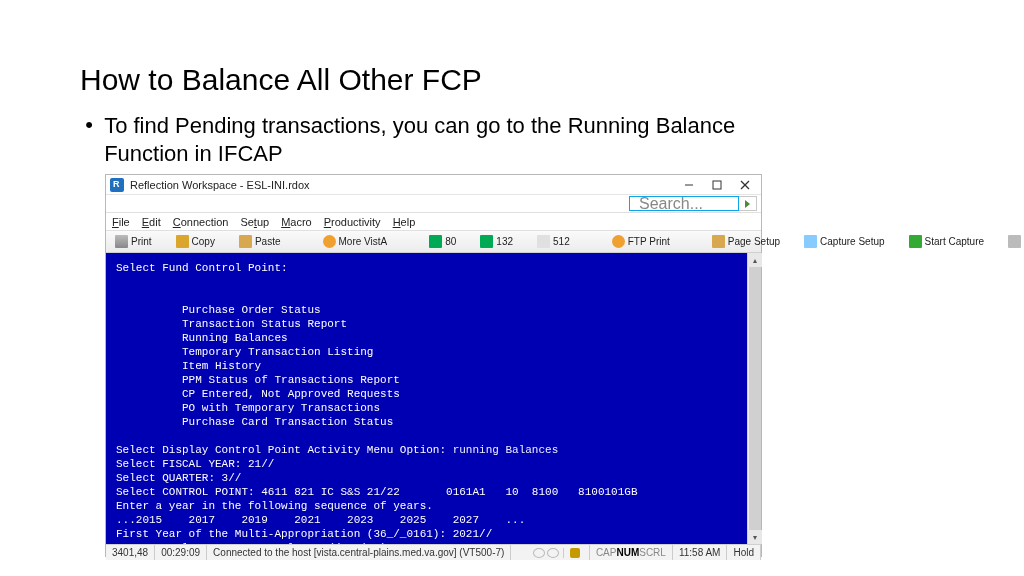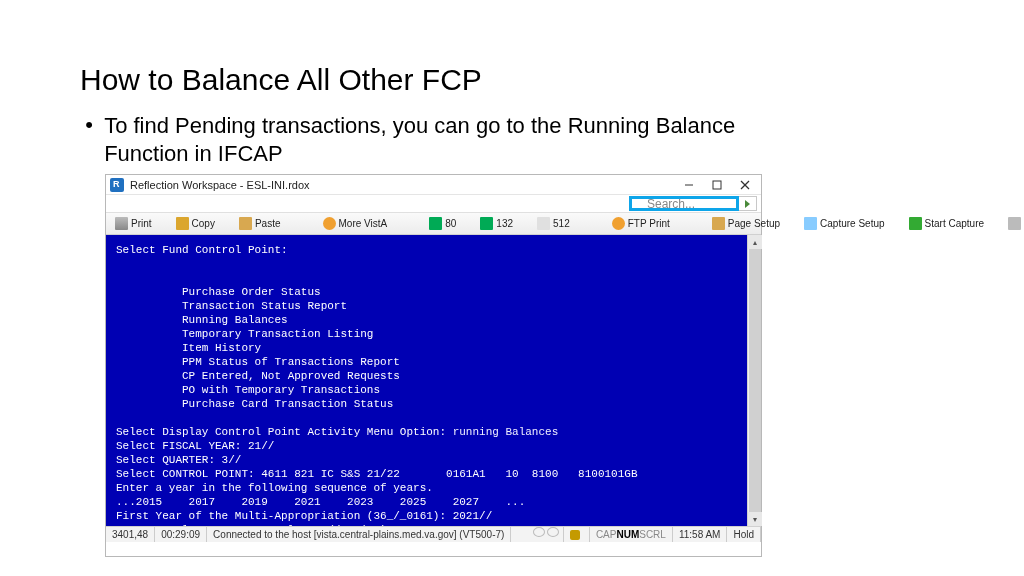--- a/index.html
+++ b/index.html
@@ -16,21 +16,21 @@
   
   .titlebar{height:20px;display:flex;align-items:center;padding:0 2px;font-size:11px;color:#222;border-bottom:1px solid #e5e5e5;background:#fff}
   .app-icon{width:14px;height:14px;margin:0 4px 0 2px;background:#2070c0;border-radius:2px;position:relative}
   .app-icon::after{content:"R";color:#fff;font-size:9px;font-weight:bold;position:absolute;left:3px;top:1px}
   .titlebar .t{flex:1;white-space:nowrap;padding-left:2px}
   .winbtns{display:flex;gap:0}
   .winbtn{width:28px;height:18px;display:flex;align-items:center;justify-content:center;font-size:10px;color:#222}
   .winbtn svg{display:block}
 
   .searchrow{height:18px;display:flex;justify-content:flex-end;padding:0 4px;align-items:center;border-bottom:1px solid #e0e0e0}
-  .searchbox{width:110px;height:15px;border:3px solid #0ea5e9;font-size:12px;color:#888;padding:0 15px;display:flex;align-items:center}
+  .searchbox{width:110px;height:15px;border:1px solid #0ea5e9;font-size:16px;color:#888;padding:0 9px;display:flex;align-items:center}
   .searchgo{width:18px;height:15px;border:1px solid #c8c8c8;border-left:none;display:flex;align-items:center;justify-content:center}
   .searchgo::after{content:"";width:0;height:0;border-left:5px solid #4a8a3a;border-top:4px solid transparent;border-bottom:4px solid transparent}
 
   .menubar{height:18px;display:flex;align-items:center;gap:12px;padding:0 6px;font-size:11px;color:#222;border-bottom:1px solid #e0e0e0}
   .menu-item u{text-decoration:underline}
 
   .toolbar{height:22px;display:flex;align-items:center;gap:14px;padding:0 4px;font-size:10px;color:#222;border-bottom:1px solid #d0d0d0;background:linear-gradient(#fafafa,#ececec)}
   .tbtn{display:flex;align-items:center;gap:3px;padding:1px 5px;border-radius:2px;white-space:nowrap}
   .tsep{width:1px;height:15px;background:#ccc;margin:0 2px}
   .ticon{width:13px;height:13px;background:#888;border-radius:1px}
@@ -49,21 +49,21 @@
   .stop-capture{color:#aaa}
 
   .term-wrap{position:relative;height:291px;display:flex}
   .terminal{flex:1;background:#0000b3;color:#eef;font-family:"Consolas","Courier New",monospace;font-size:11px;line-height:14px;padding:8px 0 0 10px;white-space:pre;overflow:hidden}
   .terminal .bold{font-weight:normal;color:#fff}
   .scrollbar{width:14px;background:#f0f0f0;border-left:1px solid #d0d0d0;position:relative}
   .sb-up,.sb-down{position:absolute;left:0;width:14px;height:14px;background:#e8e8e8;display:flex;align-items:center;justify-content:center;font-size:8px;color:#555}
   .sb-up{top:0}.sb-down{bottom:0}
   .sb-thumb{position:absolute;left:1px;width:12px;top:14px;bottom:14px;background:#d0d0d0}
 
-  .statusbar{height:16px;display:flex;font-size:10px;color:#333;background:#f3f3f3;border-top:1px solid #d0d0d0}
+  .statusbar{height:16px;display:flex;align-items:center;font-size:10px;color:#333;background:#f3f3f3;border-top:1px solid #d0d0d0}
   .statusbar .cell{padding:0 6px;border-right:1px solid #ccc;white-space:nowrap;height:100%;display:flex;align-items:center}
   .statusbar .spring{flex:1}
   .net-icons{display:flex;gap:2px;padding:0 4px;border-right:1px solid #ccc}
   .net-icons span{width:12px;height:10px;border:1px solid #bbb;border-radius:50%}
   .cap-cell{font-weight:400;color:#888}
   .cap-cell b{color:#000;font-weight:bold}
   .ssl{width:10px;height:10px;background:#c49a00;border-radius:2px;margin-right:3px}
 </style>
 </head>
 <body>
@@ -98,20 +98,29 @@
             </svg>
           </div>
       </div>
     </div>
 
     <div class="searchrow">
       <div class="searchbox">Search...</div>
       <div class="searchgo"></div>
     </div>
 
+    <div class="menubar">
+      <span class="menu-item"><u>F</u>ile</span>
+      <span class="menu-item"><u>E</u>dit</span>
+      <span class="menu-item"><u>C</u>onnection</span>
+      <span class="menu-item">Se<u>t</u>up</span>
+      <span class="menu-item"><u>M</u>acro</span>
+      <span class="menu-item"><u>P</u>roductivity</span>
+      <span class="menu-item"><u>H</u>elp</span>
+    </div>
 
     <div class="toolbar">
       <div class="tbtn">
           <span class="ticon i-print"></span>
           <span>Print</span>
         </div>
       <div class="tbtn">
           <span class="ticon i-copy"></span>
           <span>Copy</span>
         </div>

